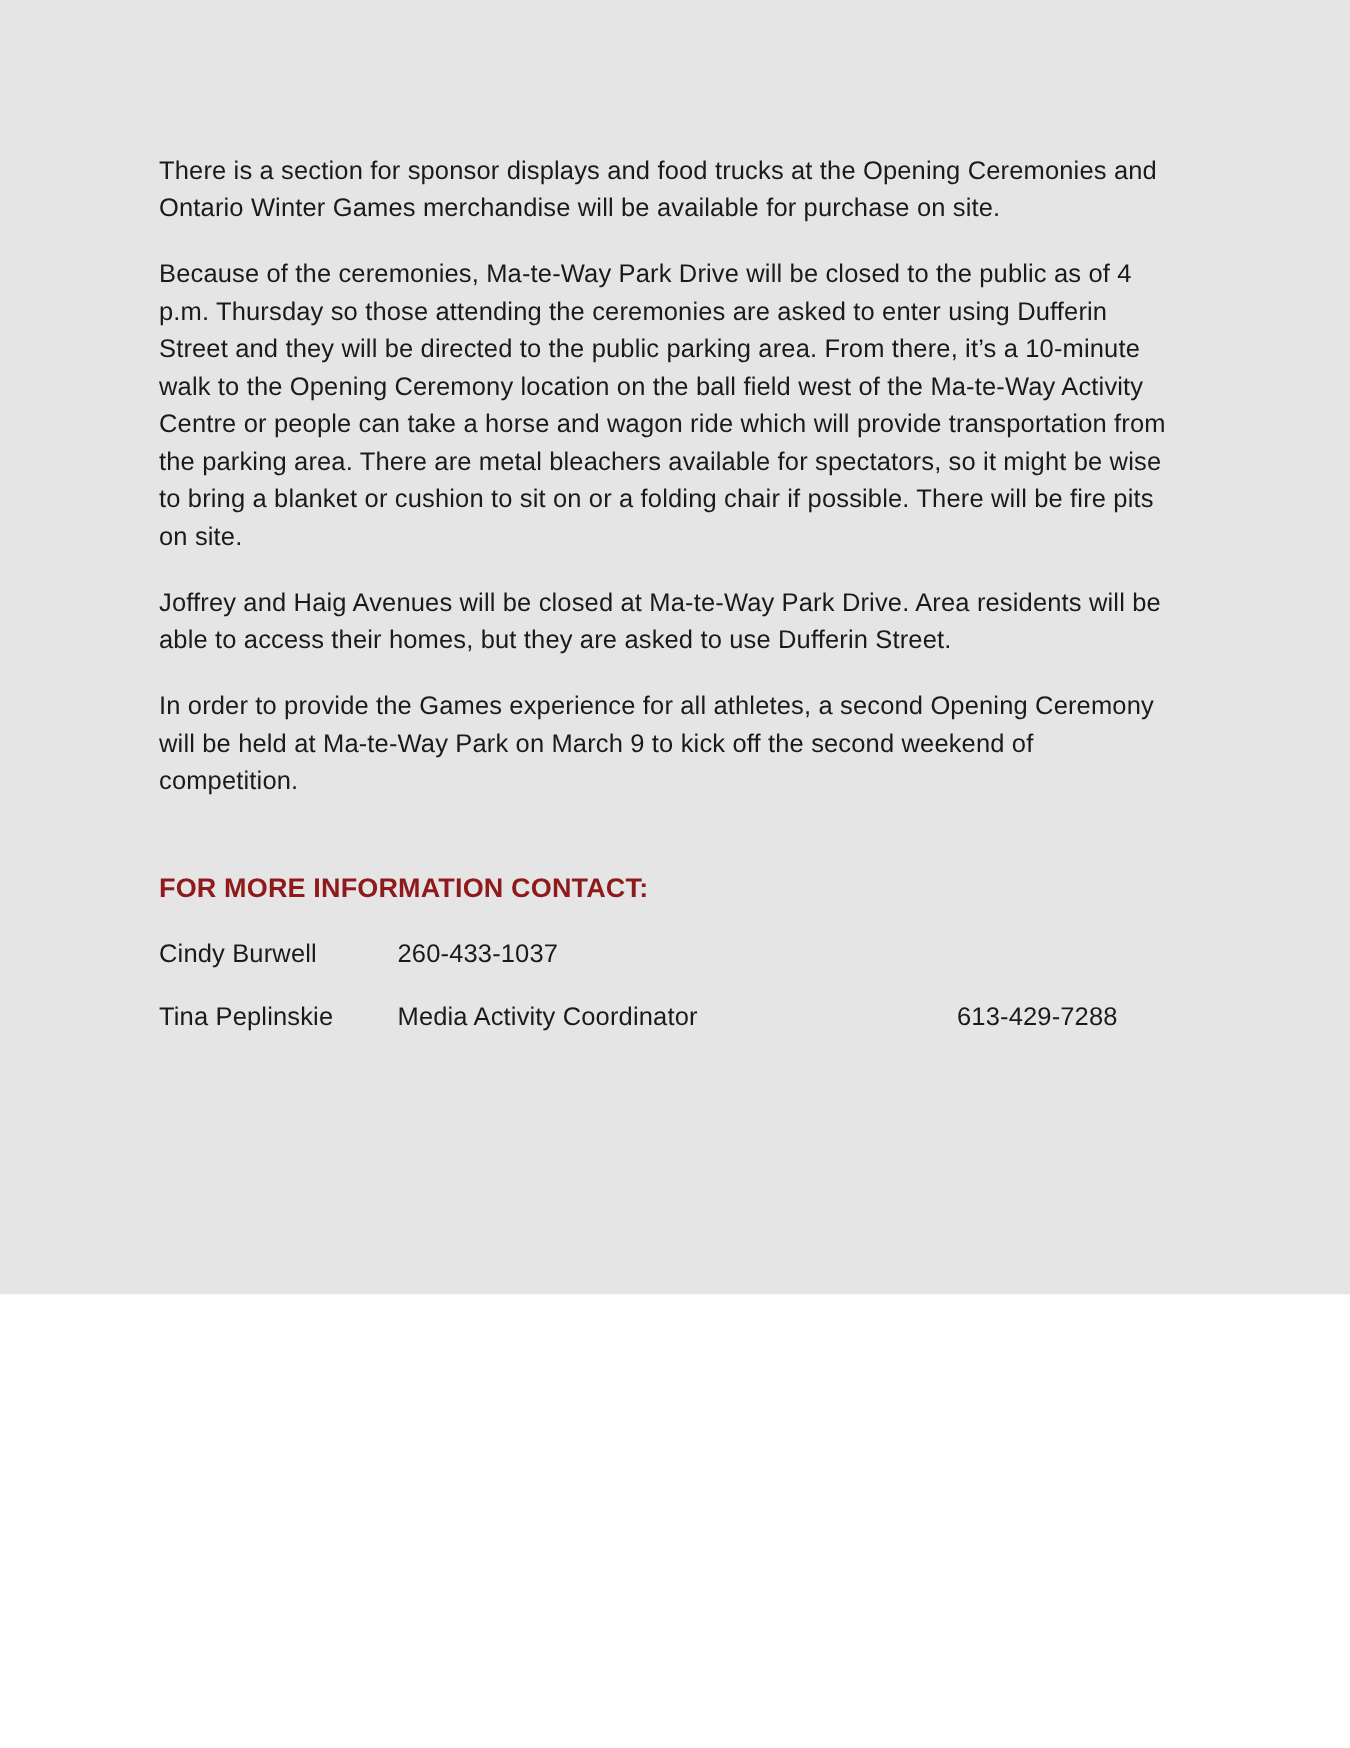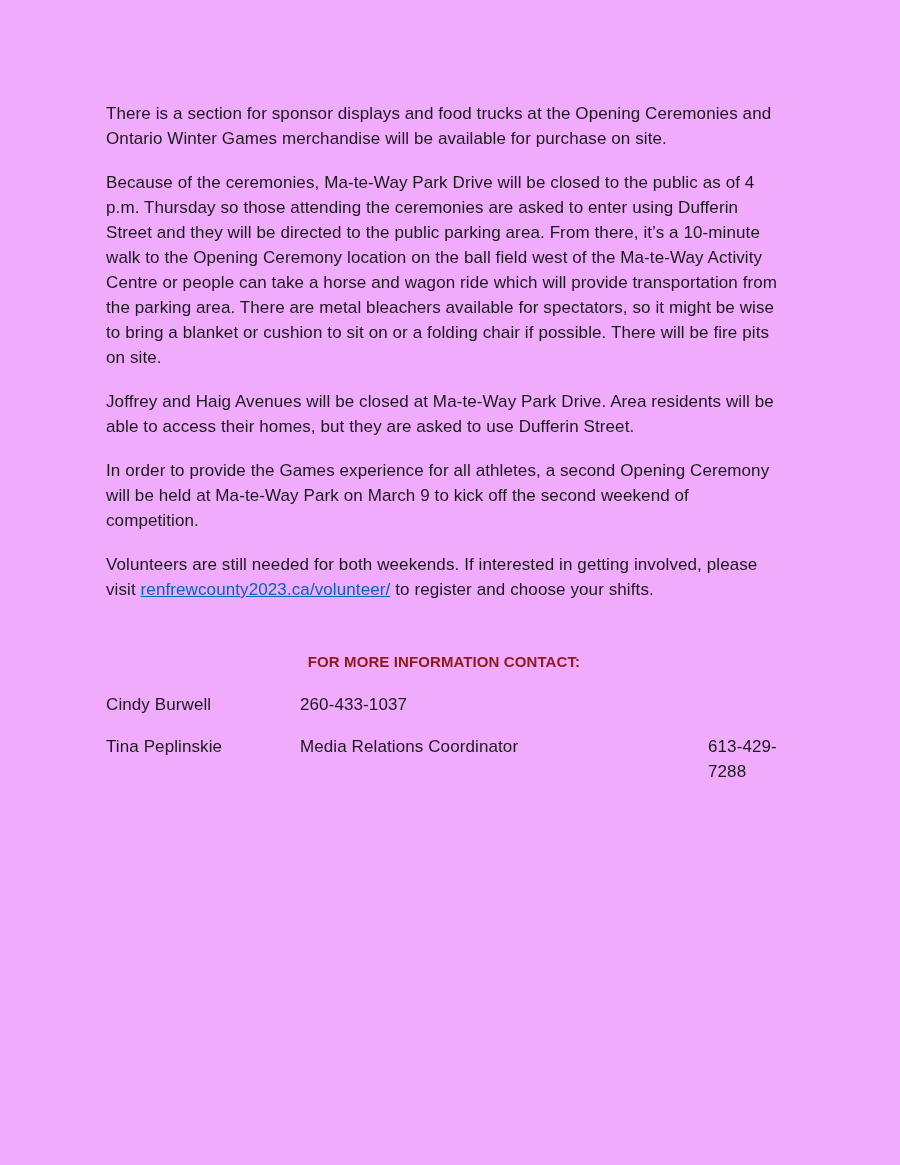--- a/index.html
+++ b/index.html
@@ -3,51 +3,49 @@
 <meta charset="utf-8">
 <style>
   html, body {
     margin: 0;
     padding: 0;
     background: #ffffff;
   }
   .page {
     position: relative;
     width: 900px;
-    height: 1165px;
-    background: #f0abfc;
+    height: 863px;
+    background: #e5e5e5;
     box-sizing: border-box;
     padding: 101px 118px 0 106px;
     font-family: "Liberation Sans", "DejaVu Sans", sans-serif;
     font-size: 17px;
     line-height: 25px;
     color: var(--body-color, #1a1a1a);
     letter-spacing: 0.1px;
     overflow: hidden;
   }
   .para {
     margin: 0 0 19px 0;
   }
   .link {
     color: var(--link-color, #0563c1);
     text-decoration: underline;
   }
   .contact-heading {
     margin: 47px 0 18px 0;
-    font-size: 15px;
+    font-size: 18px;
     line-height: 25px;
     font-weight: bold;
     color: var(--heading-color, #8e1a1c);
-    text-align: center;
   }
   .contact-row {
     display: flex;
     margin: 0 0 17px 0;
     line-height: 25px;
-    gap: 35px;
   }
   .c-name {
     flex: 0 0 159px;
   }
   .c-role {
     flex: 0 0 373px;
   }
   .c-phone {
     flex: 1 1 auto;
   }
@@ -59,28 +57,27 @@
 
   <p class="para">There is a section for sponsor displays and food trucks at the Opening Ceremonies and Ontario Winter Games merchandise will be available for purchase on site.</p>
 
   <p class="para">Because of the ceremonies, Ma-te-Way Park Drive will be closed to the public as of 4 p.m. Thursday so those attending the ceremonies are asked to enter using Dufferin Street and they will be directed to the public parking area. From there, it’s a 10-minute walk to the Opening Ceremony location on the ball field west of the Ma-te-Way Activity Centre or people can take a horse and wagon ride which will provide transportation from the parking area. There are metal bleachers available for spectators, so it might be wise to bring a blanket or cushion to sit on or a folding chair if possible. There will be fire pits on site.</p>
 
   <p class="para">Joffrey and Haig Avenues will be closed at Ma-te-Way Park Drive. Area residents will be able to access their homes, but they are asked to use Dufferin Street.</p>
 
 
   <p class="para">In order to provide the Games experience for all athletes, a second Opening Ceremony will be held at Ma-te-Way Park on March 9 to kick off the second weekend of competition.</p>
 
-  <p class="para"><span>Volunteers are still needed for both weekends. If interested in getting involved, please visit </span><a href="#" class="link">renfrewcounty2023.ca/volunteer/</a><span> to register and choose your shifts.</span></p>
 
   <h2 class="contact-heading">FOR MORE INFORMATION CONTACT:</h2>
 
   <div class="contact-row">
     <span class="c-name">Cindy Burwell</span>
     <span class="c-phone">260-433-1037</span>
   </div>
 
   <div class="contact-row">
     <span class="c-name">Tina Peplinskie</span>
-    <span class="c-role">Media Relations Coordinator</span>
+    <span class="c-role">Media Activity Coordinator</span>
     <span class="c-phone">613-429-7288</span>
   </div>
 
 </div>
 
 </body></html>

